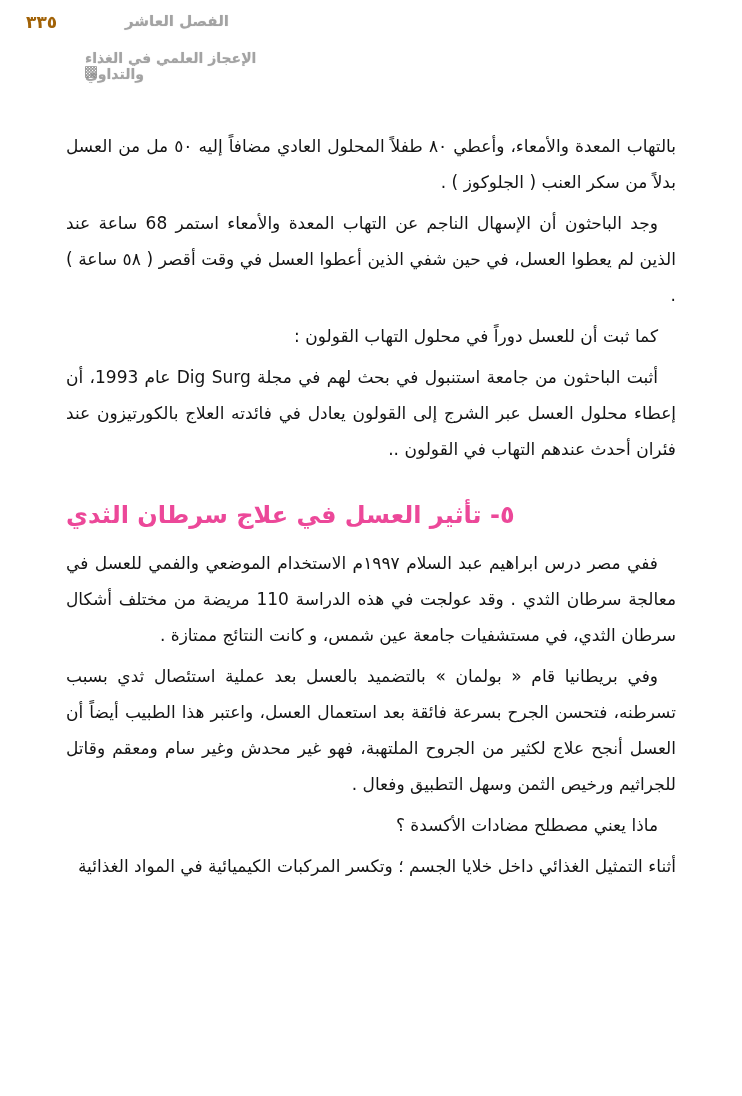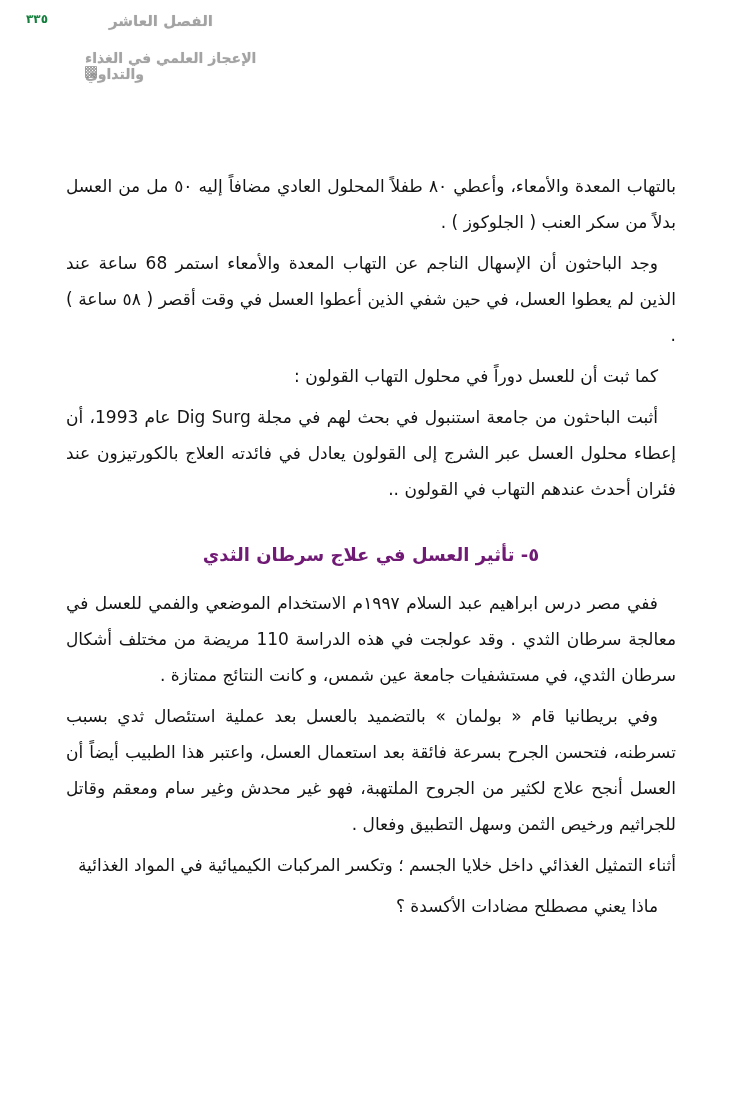--- a/index.html
+++ b/index.html
@@ -15,42 +15,42 @@
     overflow: hidden;
     font-family: "DejaVu Sans", sans-serif;
     color: #141414;
   }
 
   
   .page-number {
     position: absolute;
     top: 12px;
     left: 26px;
-    font-size: 12px;
+    font-size: 17px;
     font-weight: bold;
-    color: #15803d;
+    color: #a16207;
     direction: rtl;
   }
 
   
   .running-header {
     position: absolute;
     top: 12px;
     left: 85px;
     width: 200px;
     direction: rtl;
     text-align: left;
     color: #a3a3a3;
     text-shadow: 0 0 1px #c9c9c9;
   }
   .running-header .chapter {
     font-size: 15px;
     font-weight: bold;
     letter-spacing: 0.5px;
-    margin-left: 24px;
+    margin-left: 40px;
     margin-bottom: 10px;
   }
   .running-header .book-title {
     font-size: 14px;
     font-weight: bold;
     margin-top: 20px;
   }
   .ornament {
     position: absolute;
     top: 62px;
@@ -62,35 +62,34 @@
   
   .content {
     position: absolute;
     top: 128px;
     right: 66px;
     width: 610px;
     direction: rtl;
     text-align: justify;
     font-size: 17px;
     line-height: 36px;
-    margin-top: 40px;
   }
   .para {
     margin: 0 0 5px 0;
   }
   .para.indent {
     text-indent: 18px;
   }
   .heading {
     font-weight: bold;
-    font-size: 18px;
+    font-size: 24px;
     margin: 30px 0 12px 0;
-    text-align: center;
+    text-align: left;
     text-indent: 0;
-    color: #701a75;
+    color: #ec4899;
   }
 </style>
 </head>
 <body>
 
 <div class="page">
 
   <div class="page-number">٣٣٥</div>
 
   <div class="running-header">
@@ -109,18 +108,18 @@
 
     <p class="para indent">أثبت الباحثون من جامعة استنبول في بحث لهم في مجلة Dig Surg عام 1993، أن إعطاء محلول العسل عبر الشرج إلى القولون يعادل في فائدته العلاج بالكورتيزون عند فئران أحدث عندهم التهاب في القولون ..</p>
 
     <h2 class="heading">٥- تأثير العسل في علاج سرطان الثدي</h2>
 
     <p class="para indent">ففي مصر درس ابراهيم عبد السلام ١٩٩٧م الاستخدام الموضعي والفمي للعسل في معالجة سرطان الثدي . وقد عولجت في هذه الدراسة 110 مريضة من مختلف أشكال سرطان الثدي، في مستشفيات جامعة عين شمس، و كانت النتائج ممتازة .</p>
 
     <p class="para indent">وفي بريطانيا قام « بولمان » بالتضميد بالعسل بعد عملية استئصال ثدي بسبب تسرطنه، فتحسن الجرح بسرعة فائقة بعد استعمال العسل، واعتبر هذا الطبيب أيضاً أن العسل أنجح علاج لكثير من الجروح الملتهبة، فهو غير محدش وغير سام ومعقم وقاتل للجراثيم ورخيص الثمن وسهل التطبيق وفعال .</p>
 
 
+    <p class="para indent">ماذا يعني مصطلح مضادات الأكسدة ؟</p>
+
     <p class="para">أثناء التمثيل الغذائي داخل خلايا الجسم ؛ وتكسر المركبات الكيميائية في المواد الغذائية</p>
-
-    <p class="para indent">ماذا يعني مصطلح مضادات الأكسدة ؟</p>
 
   </div>
 </div>
 
 </body></html>

